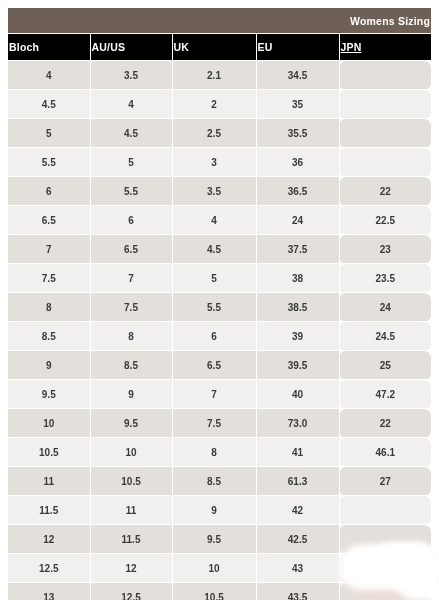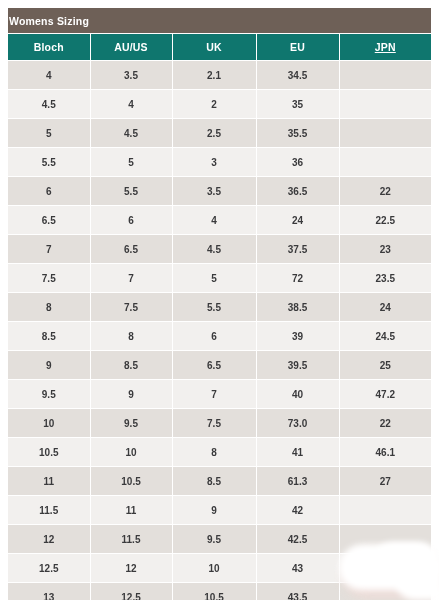--- a/index.html
+++ b/index.html
@@ -29,52 +29,52 @@
     border-collapse: collapse;
     table-layout: fixed;
   }
 
   
   .title-cell {
     background: #6e6057;
     color: #ffffff;
     font-size: 10.5px;
     font-weight: bold;
-    text-align: left;
+    text-align: right;
     height: 23px;
     letter-spacing: 0.2px;
     border-bottom: 1px solid #ffffff;
   }
 
   
   .col-head {
-    background: #0f766e;
+    background: #000000;
     color: #ffffff;
     font-size: 10.5px;
     font-weight: bold;
-    text-align: center;
+    text-align: left;
     height: 24px;
     letter-spacing: 0.2px;
     border-right: 1px solid #ffffff;
     border-bottom: 1px solid #ffffff;
   }
   .col-head:last-child { border-right: none; text-decoration: underline; }
 
   
   td.data-cell {
     height: 26px;
     text-align: center;
     vertical-align: middle;
     font-size: 10px;
     font-weight: bold;
     color: #3a3a3c;
     border-right: 1px solid #ffffff;
     border-bottom: 1px solid #ffffff;
   }
-  td.data-cell:last-child { border-right: none; }
+  td.data-cell:last-child { border-right: none; border-radius: 7px; }
 
   tr.row-dark td.data-cell { background: #e3dfdb; }
   tr.row-light td.data-cell { background: #f2f0ee; }
 
   
   col.c-bloch { width: 82px; }
   col.c-auus  { width: 82px; }
   col.c-uk    { width: 84px; }
   col.c-eu    { width: 83px; }
   col.c-jpn   { width: 92px; }
@@ -201,21 +201,21 @@
           <td class="data-cell">7</td>
           <td class="data-cell">6.5</td>
           <td class="data-cell">4.5</td>
           <td class="data-cell">37.5</td>
           <td class="data-cell">23</td>
         </tr>
         <tr class="row-light">
           <td class="data-cell">7.5</td>
           <td class="data-cell">7</td>
           <td class="data-cell">5</td>
-          <td class="data-cell">72</td>
+          <td class="data-cell">38</td>
           <td class="data-cell">23.5</td>
         </tr>
         <tr class="row-dark">
           <td class="data-cell">8</td>
           <td class="data-cell">7.5</td>
           <td class="data-cell">5.5</td>
           <td class="data-cell">38.5</td>
           <td class="data-cell">24</td>
         </tr>
         <tr class="row-light">

